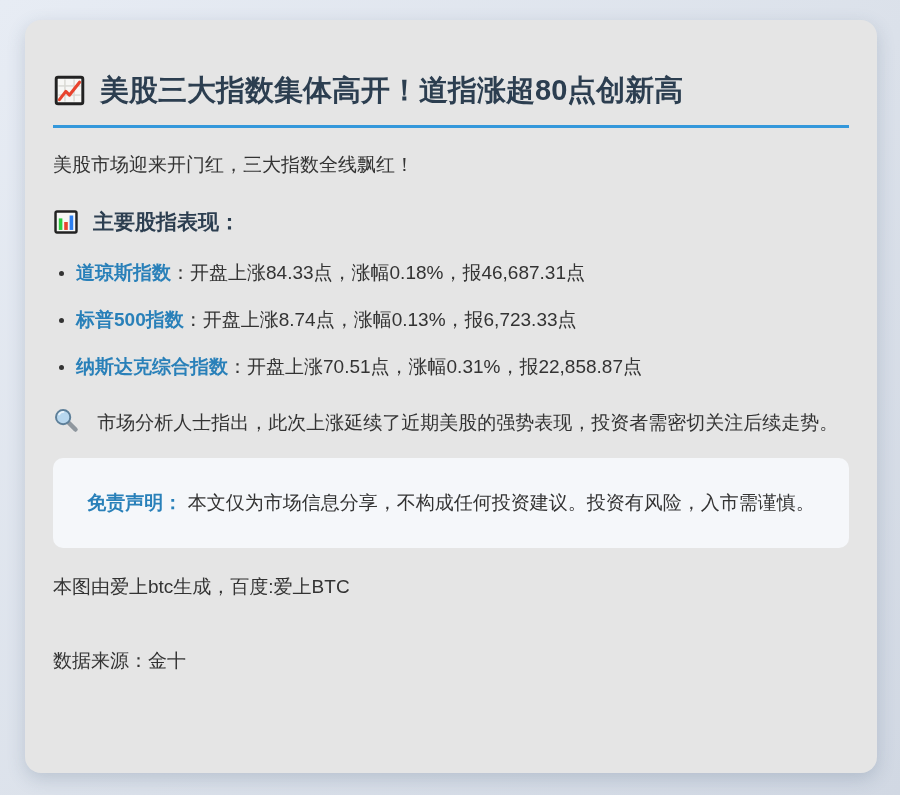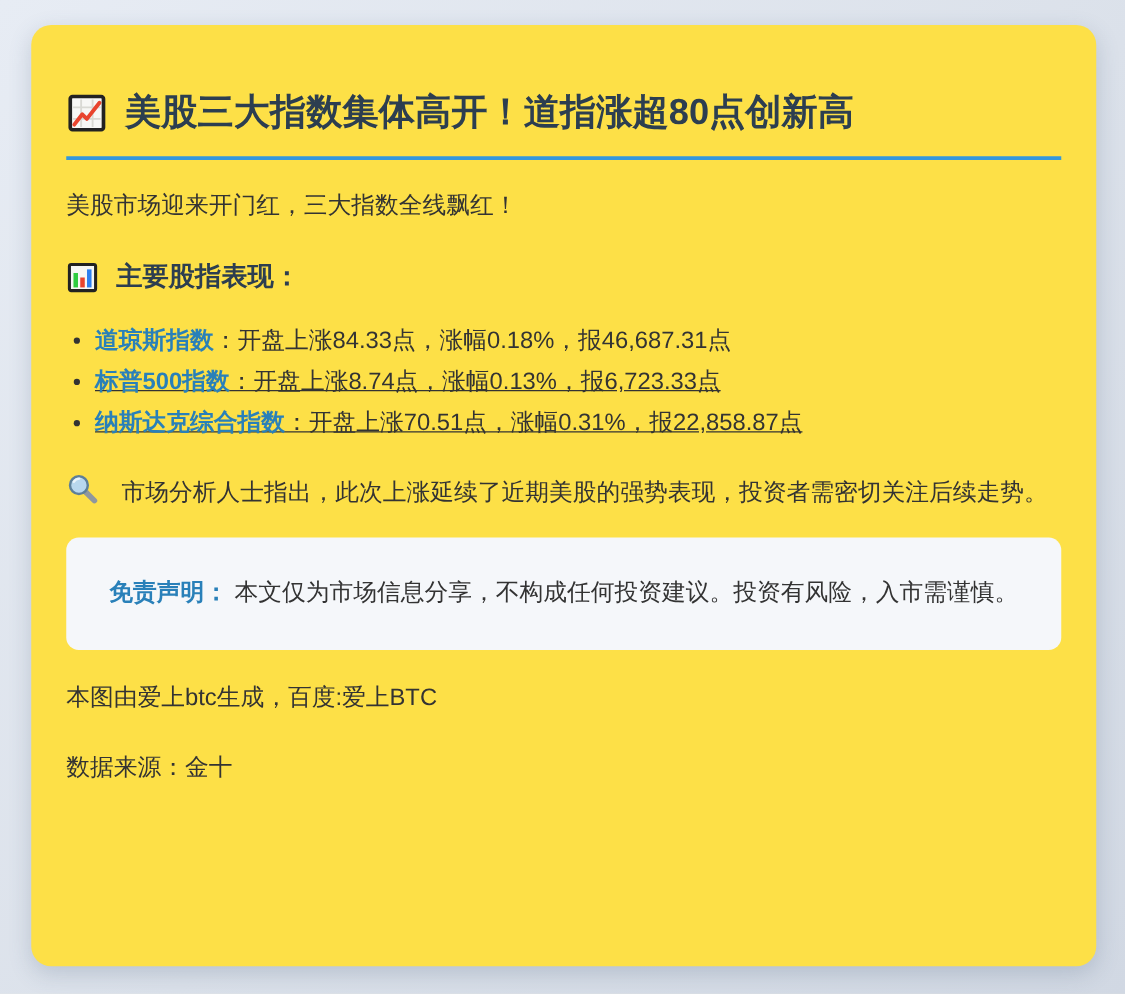--- a/index.html
+++ b/index.html
@@ -7,21 +7,21 @@
     margin: 0; padding: 0;
     width: 900px; height: 795px;
     font-family: "Liberation Sans", "DejaVu Sans", sans-serif;
     background: linear-gradient(135deg, #e7ecf4 0%, #dbe1ea 55%, #d1d8e3 100%);
     overflow: hidden;
   }
   .card {
     position: absolute;
     left: 25px; top: 20px;
     width: 852px; height: 753px;
-    background: #fde047;
+    background: #e5e5e5;
     border-radius: 16px;
     box-shadow: 0 6px 18px rgba(70, 90, 120, 0.22);
     padding: 50px 28px 0 28px;
   }
   h1.title {
     margin: 0;
     display: flex;
     align-items: center;
     gap: 14px;
     font-size: 29px;
@@ -50,21 +50,21 @@
   ul.index-list {
     margin: 24px 0 0 0;
     padding: 0 0 0 23px;
     list-style: disc;
   }
   ul.index-list li {
     font-size: 19px;
     line-height: 26px;
     color: #333333;
   }
-  ul.index-list li + li { margin-top: 7px; text-decoration: underline; }
+  ul.index-list li + li { margin-top: 21px; }
   ul.index-list li::marker { color: #333333; font-size: 17px; }
   .index-name {
     color: #2980b9;
     font-weight: bold;
     text-align: center;
   }
   .analysis {
     margin: 24px 0 0 0;
     font-size: 19px;
     line-height: 38px;
@@ -85,21 +85,21 @@
     color: #2980b9;
     font-weight: bold;
   }
   .footer-credit {
     margin: 26px 0 0 0;
     font-size: 19px;
     line-height: 26px;
     color: #333333;
   }
   .footer-source {
-    margin: 30px 0 0 0;
+    margin: 48px 0 0 0;
     font-size: 19px;
     line-height: 26px;
     color: #333333;
   }
   .icon-inline { display: inline-block; vertical-align: -5px; }
 </style>
 </head>
 <body>
 
 <div class="card">

